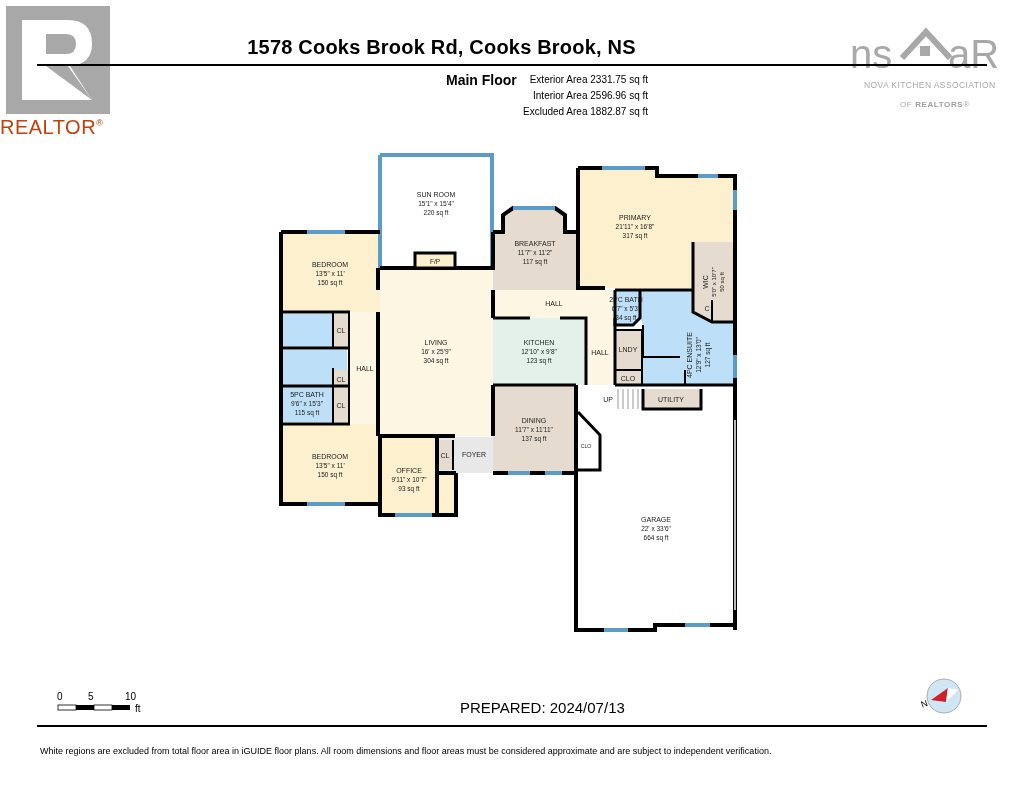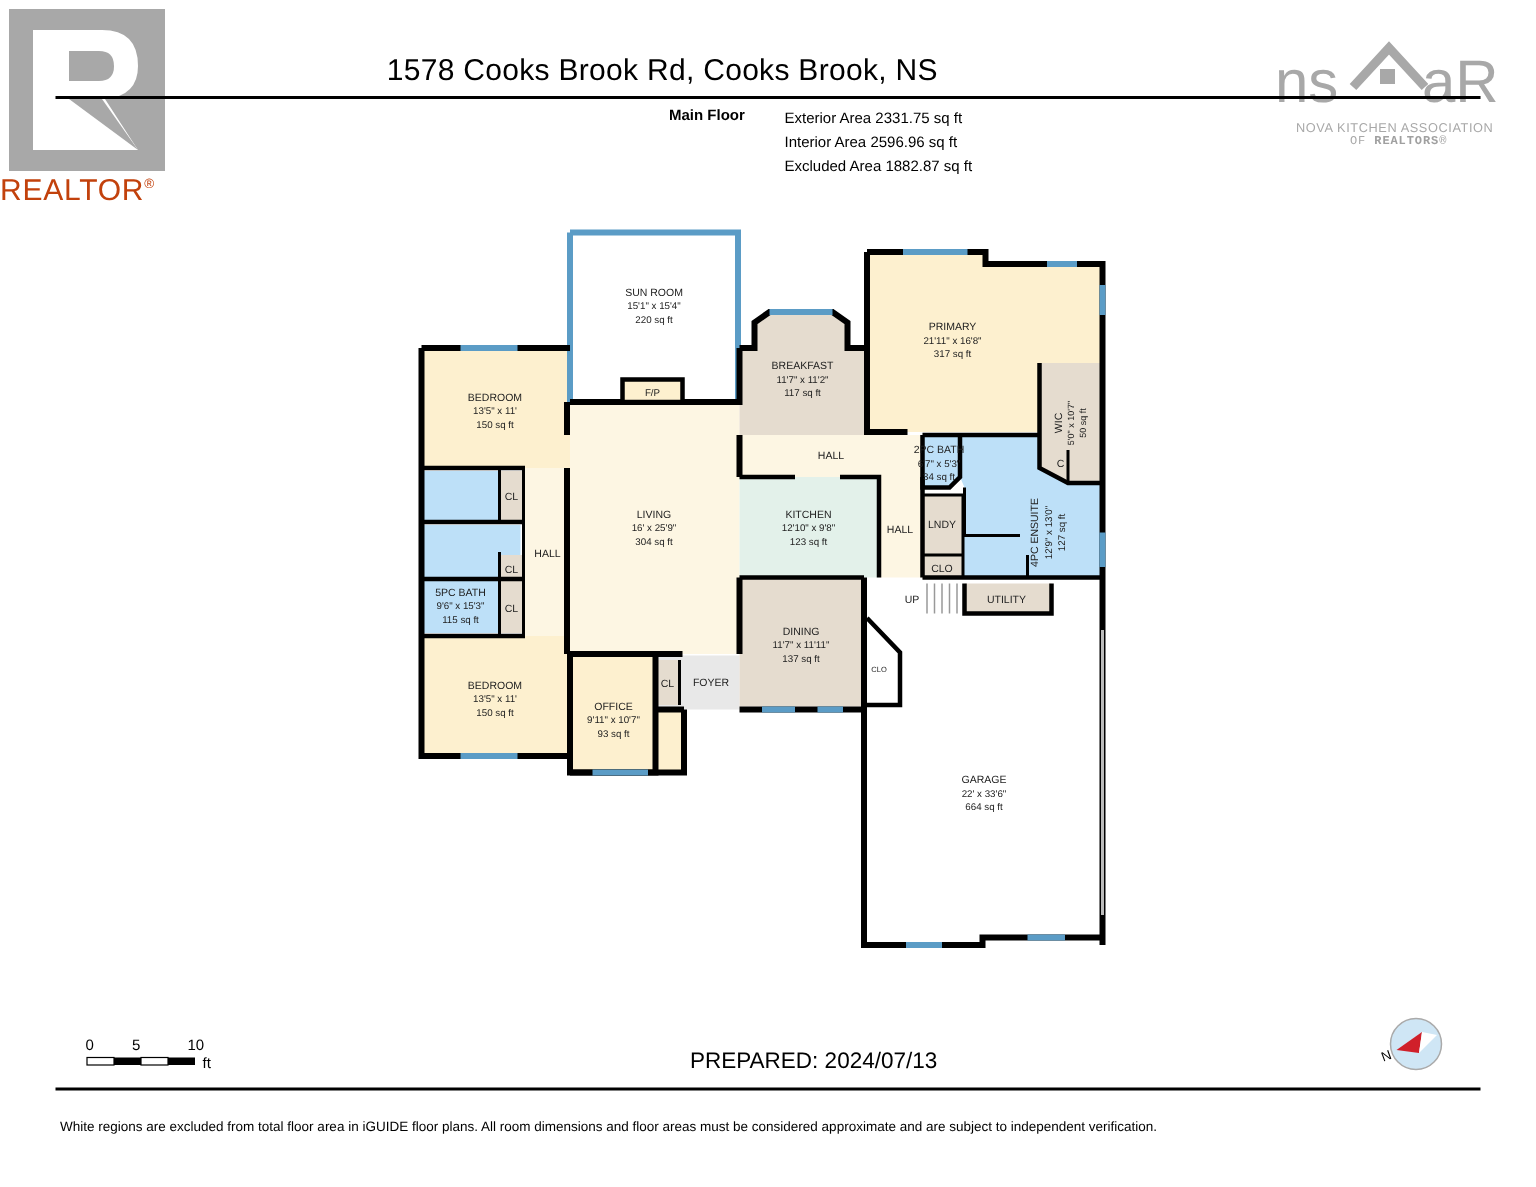--- a/index.html
+++ b/index.html
@@ -1,26 +1,26 @@
 <!DOCTYPE html>
 <html><head>
   <meta charset="utf-8">
   <style>
     html, body { margin: 0; padding: 0; background: #ffffff; }
     body { width: 1024px; height: 791px; position: relative; overflow: hidden; font-family: "Liberation Sans", sans-serif; color: #000; }
     .abs { position: absolute; }
-    .title { left: 0; width: 883px; top: 36px; text-align: center; font-size: 20px; font-weight: normal; letter-spacing: 0.2px; }
+    .title { left: 0; width: 883px; top: 36px; text-align: center; font-size: 20px; font-weight: bold; letter-spacing: 0.2px; }
     .title-rule { left: 37px; top: 64px; width: 950px; height: 2px; background: #000; }
-    .floor-label { left: 446px; top: 72px; font-size: 10px; font-weight: bold; }
-    .area-lines { left: 523px; top: 72px; font-size: 10px; line-height: 16px; }
+    .floor-label { left: 446px; top: 72px; font-size: 14px; font-weight: bold; }
+    .area-lines { left: 523px; top: 72px; font-size: 10px; line-height: 16px; text-align: right; }
     .realtor-logo { left: 6px; top: 6px; width: 104px; height: 108px; }
     .realtor-text { left: 0; top: 116px; font-size: 20px; color: #c2410c; letter-spacing: 0.5px; }
     .nsar-logo { left: 850px; top: 24px; width: 160px; height: 50px; text-align: right; }
     .nsar-sub1 { left: 864px; top: 80px; width: 150px; font-size: 8.5px; color: #a8a8a8; letter-spacing: 0.4px; }
-    .nsar-sub2 { left: 900px; top: 90px; font-size: 8px; color: #a8a8a8; letter-spacing: 0.6px; font-family: Liberation Mono, monospace; }
+    .nsar-sub2 { left: 900px; top: 100px; font-size: 8px; color: #a8a8a8; letter-spacing: 0.6px; }
     .nsar-sub2 b { color: #a0a0a0; }
     .plan { left: 0; top: 0; width: 1024px; height: 791px; }
     .room-label { font-family: "Liberation Sans", sans-serif; fill: #222; text-anchor: middle; }
     .prepared { left: 460px; top: 699px; font-size: 15px; }
     .bottom-rule { left: 37px; top: 725px; width: 950px; height: 2px; background: #000; }
     .disclaimer { left: 40px; top: 746px; font-size: 9px; }
   </style>
 </head>
 <body>
 

